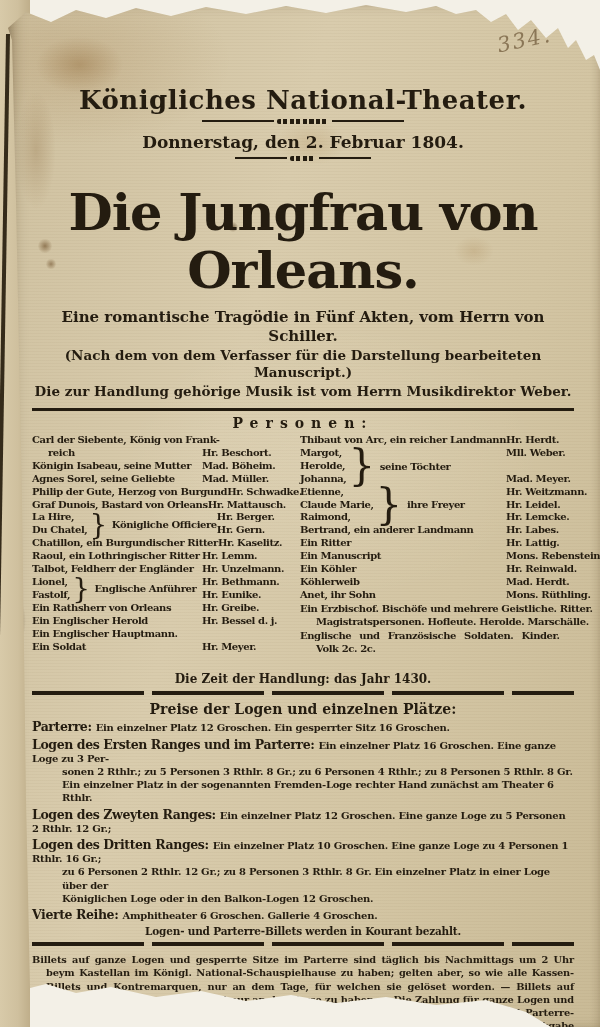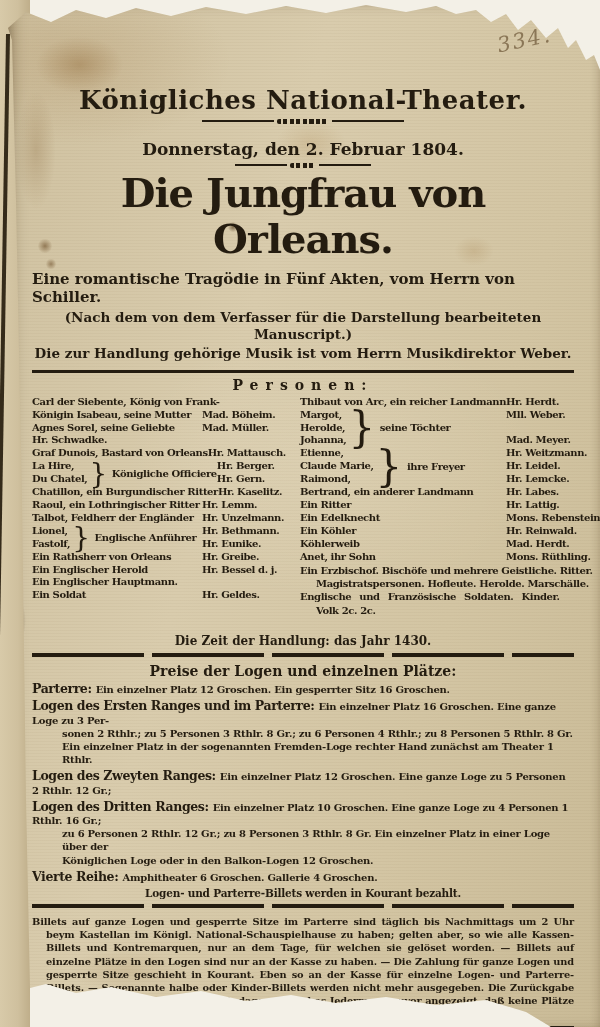--- a/index.html
+++ b/index.html
@@ -44,24 +44,24 @@
   .stain{position:absolute;pointer-events:none;border-radius:50%;}
   .content{position:relative;margin:86px 26px 0 26px;}
 
   .masthead-theater{font-size:26px;font-weight:bold;text-align:center;letter-spacing:.5px;line-height:1.1;}
   .orn{display:flex;align-items:center;justify-content:center;margin:4px auto 0 auto;}
   .orn .bar{height:2px;background:#241c10;}
   .orn .mid{height:5px;border-radius:2px;margin:0 3px;
     background:repeating-linear-gradient(90deg,#241c10 0 4px,transparent 4px 6.5px);}
   .orn1 .bar{width:72px;} .orn1 .mid{width:52px;}
   .orn2 .bar{width:52px;} .orn2 .mid{width:26px;}
-  .date-line{font-size:17px;font-weight:bold;text-align:center;margin-top:15px;}
-
-  .play-title{font-size:40px;font-weight:bold;text-align:center;letter-spacing:-1px;margin-top:2px;line-height:1.15;}
-  .play-subtitle{font-size:15px;font-weight:bold;margin-top:8px;line-height:1.25;}
+  .date-line{font-size:17px;font-weight:bold;text-align:center;margin-top:8px;}
+
+  .play-title{font-size:51px;font-weight:bold;text-align:center;letter-spacing:-1px;margin-top:22px;line-height:1.15;}
+  .play-subtitle{font-size:15px;font-weight:bold;text-align:center;margin-top:8px;line-height:1.25;}
   .play-note{font-size:13.5px;font-weight:bold;text-align:center;margin-top:2px;line-height:1.25;}
 
   .rule-main{height:3px;background:#241c10;margin-top:8px;}
   .rule-seg{height:4px;margin-top:5px;
     background:repeating-linear-gradient(90deg,#241c10 0 112px,transparent 112px 120px);}
 
   .personen-heading{font-size:14px;font-weight:bold;text-align:center;letter-spacing:7px;margin-top:4px;}
 
   .cast{display:flex;margin-top:3px;font-size:10px;font-weight:bold;letter-spacing:-.4px;}
   .cast-left{width:258px;}
@@ -143,30 +143,35 @@
 
     <div class="rule-main"></div>
     <div class="personen-heading">Personen:</div>
 
     <div class="cast">
       <div class="cast-left">
         <div>
           <div class="p-row">
               <span class="p-role">Carl der Siebente, König von Frank-</span>
             </div>
+          <div class="p-row">
+              <span class="p-role p-indent">reich</span>
+              <span class="p-actor">Hr. Beschort.</span>
+            </div>
         </div>
         <div class="p-row">
             <span class="p-role">Königin Isabeau, seine Mutter</span>
             <span class="p-actor">Mad. Böheim.</span>
           </div>
         <div class="p-row">
             <span class="p-role">Agnes Sorel, seine Geliebte</span>
             <span class="p-actor">Mad. Müller.</span>
           </div>
         <div class="p-row">
+            <span class="p-role">Philip der Gute, Herzog von Burgund</span>
             <span class="p-actor">Hr. Schwadke.</span>
           </div>
         <div class="p-row">
             <span class="p-role">Graf Dunois, Bastard von Orleans</span>
             <span class="p-actor">Hr. Mattausch.</span>
           </div>
         <div class="p-group">
           <div class="g-members">
             <div>La Hire,</div>
             <div>Du Chatel,</div>
@@ -209,21 +214,21 @@
         <div class="p-row">
             <span class="p-role">Ein Englischer Herold</span>
             <span class="p-actor">Hr. Bessel d. j.</span>
           </div>
         <div class="p-row">
             <span class="p-role">Ein Englischer Hauptmann.</span>
             <span class="p-actor"></span>
           </div>
         <div class="p-row">
             <span class="p-role">Ein Soldat</span>
-            <span class="p-actor">Hr. Geldes.</span>
+            <span class="p-actor">Hr. Meyer.</span>
           </div>
       </div>
 
       <div class="cast-div"></div>
 
       <div class="cast-right">
         <div class="p-row">
             <span class="p-role">Thibaut von Arc, ein reicher Landmann</span>
             <span class="p-actor">Hr. Herdt.</span>
           </div>
@@ -257,21 +262,21 @@
         </div>
         <div class="p-row">
             <span class="p-role">Bertrand, ein anderer Landmann</span>
             <span class="p-actor">Hr. Labes.</span>
           </div>
         <div class="p-row">
             <span class="p-role">Ein Ritter</span>
             <span class="p-actor">Hr. Lattig.</span>
           </div>
         <div class="p-row">
-            <span class="p-role">Ein Edelknecht</span>
+            <span class="p-role">Ein Manuscript</span>
             <span class="p-actor">Mons. Rebenstein.</span>
           </div>
         <div class="p-row">
             <span class="p-role">Ein Köhler</span>
             <span class="p-actor">Hr. Reinwald.</span>
           </div>
         <div class="p-row">
             <span class="p-role">Köhlerweib</span>
             <span class="p-actor">Mad. Herdt.</span>
           </div>
@@ -292,21 +297,21 @@
     <div class="rule-seg"></div>
 
     <div class="prices-heading">Preise der Logen und einzelnen Plätze:</div>
 
     <div class="price-item">
       <div><span class="price-lead">Parterre:</span><span class="price-rest">Ein einzelner Platz 12 Groschen.  Ein gesperrter Sitz 16 Groschen.</span></div>
     </div>
     <div class="price-item">
       <div><span class="price-lead">Logen des Ersten Ranges und im Parterre:</span><span class="price-rest">Ein einzelner Platz 16 Groschen.  Eine ganze Loge zu 3 Per-</span></div>
       <div class="price-cont">sonen 2 Rthlr.; zu 5 Personen 3 Rthlr. 8 Gr.; zu 6 Personen 4 Rthlr.; zu 8 Personen 5 Rthlr. 8 Gr.</div>
-      <div class="price-cont">Ein einzelner Platz in der sogenannten Fremden-Loge rechter Hand zunächst am Theater 1 Rthlr.</div>
+      <div class="price-cont">Ein einzelner Platz in der sogenannten Fremden-Loge rechter Hand zunächst am Theater 6 Rthlr.</div>
     </div>
     <div class="price-item">
       <div><span class="price-lead">Logen des Zweyten Ranges:</span><span class="price-rest">Ein einzelner Platz 12 Groschen.  Eine ganze Loge zu 5 Personen 2 Rthlr. 12 Gr.;</span></div>
     </div>
     <div class="price-item">
       <div><span class="price-lead">Logen des Dritten Ranges:</span><span class="price-rest">Ein einzelner Platz 10 Groschen.  Eine ganze Loge zu 4 Personen 1 Rthlr. 16 Gr.;</span></div>
       <div class="price-cont">zu 6 Personen 2 Rthlr. 12 Gr.; zu 8 Personen 3 Rthlr. 8 Gr.  Ein einzelner Platz in einer Loge über der</div>
       <div class="price-cont">Königlichen Loge oder in den Balkon-Logen 12 Groschen.</div>
     </div>
     <div class="price-item">

